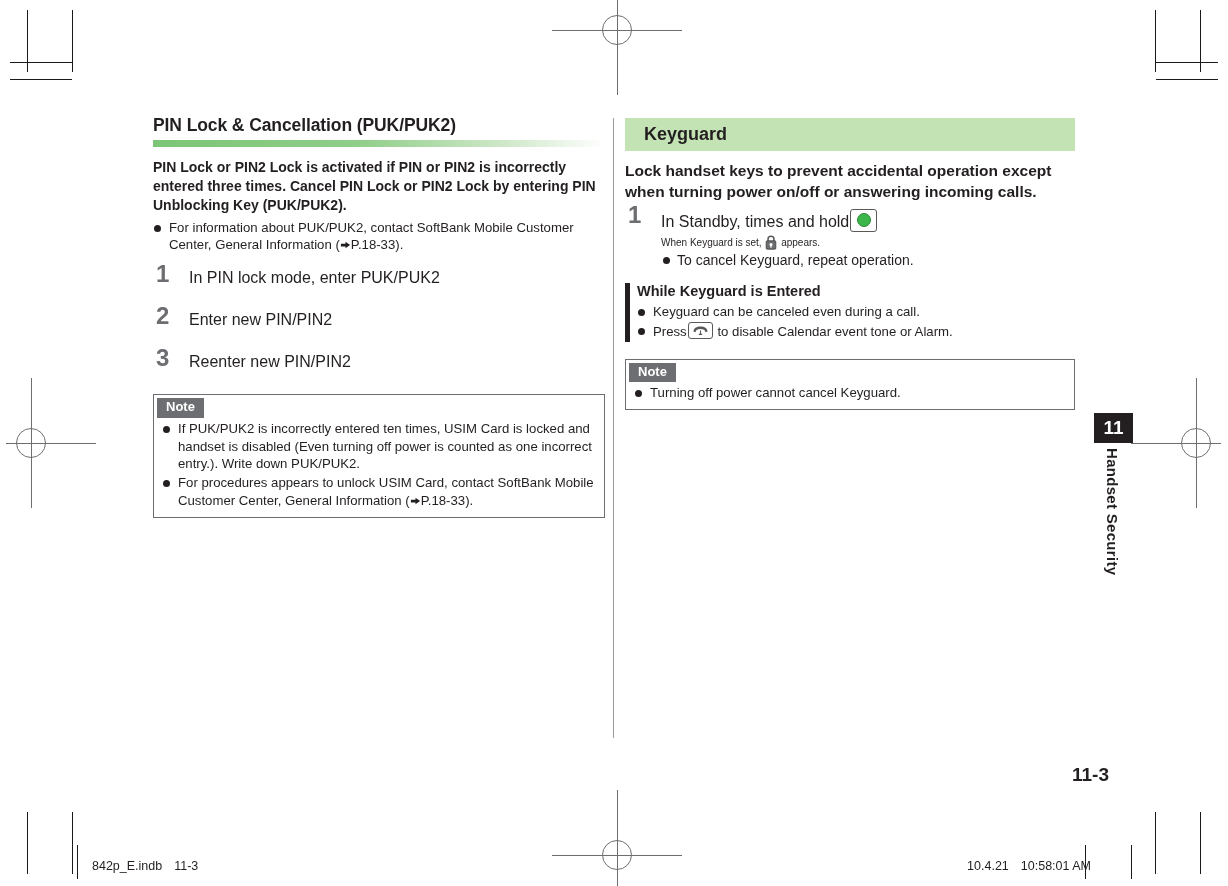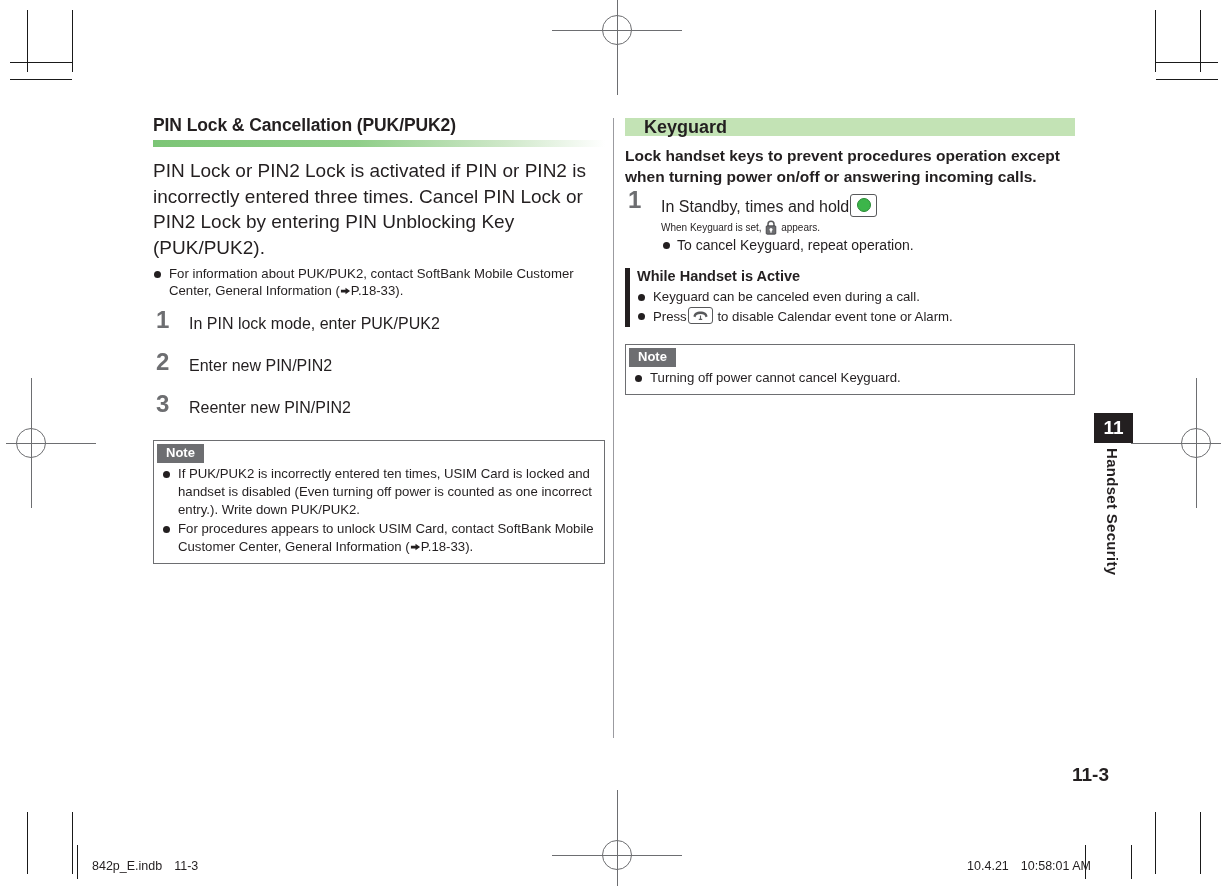--- a/index.html
+++ b/index.html
@@ -74,22 +74,22 @@
     margin: 0 0 4px 0;
     line-height: 1.2;
   }
   .green-rule {
     height: 7px;
     width: 100%;
     background: linear-gradient(to right, #7cc576 0%, #8fce88 45%, #cfe8c9 78%, #ffffff 100%);
     margin-bottom: 11px;
   }
   .lead {
-    font-size: 19px;
-    font-weight: normal;
+    font-size: 14px;
+    font-weight: bold;
     line-height: 1.35;
     margin: 0 0 4px 0;
   }
   .bullet-line {
     position: relative;
     padding-left: 16px;
     font-size: 13.2px;
     line-height: 1.35;
     margin-bottom: 2px;
   }
@@ -158,21 +158,21 @@
   
   .col-right {
     position: absolute;
     left: 625px; top: 118px;
     width: 450px;
   }
   .kg-header {
     display: flex;
     align-items: center;
     background: #c3e3b5;
-    height: 18px;
+    height: 33px;
   }
   .kg-header .accent {
     width: 9px;
     background: #4cb848;
     flex: 0 0 auto;
   }
   .kg-header .kg-title {
     font-size: 18px;
     font-weight: bold;
     color: #231f20;
@@ -410,21 +410,21 @@
     </div>
   </div>
 
   <div class="col-right">
 
     <div class="kg-header">
       <div class="accent"></div>
       <div class="kg-title">Keyguard</div>
     </div>
 
-    <p class="kg-lead">Lock handset keys to prevent procedures operation except when turning power on/off or answering incoming calls.</p>
+    <p class="kg-lead">Lock handset keys to prevent accidental operation except when turning power on/off or answering incoming calls.</p>
 
     <div class="step" style="padding-left:36px; margin-bottom:6px;">
       <span class="step-num">1</span>
       <span class="step-text">In Standby, times and hold</span><span class="key-box"><span class="key-circle"></span></span>
       <div class="substep">
         <span>When Keyguard is set,</span>
         <span class="lock-icon"><svg viewBox="0 0 12 15" width="12" height="15">
               <path d="M3 6 V4.2 a3 3 0 0 1 6 0 V6" fill="none" stroke="#58595b" stroke-width="1.5"></path>
               <rect x="1.2" y="5.8" width="9.6" height="8.4" rx="1" fill="#6d6e71" stroke="#3a3a3c" stroke-width="0.8"></rect>
               <circle cx="6" cy="9.6" r="1.5" fill="#ffffff"></circle>
@@ -433,21 +433,21 @@
         <span>appears.</span>
       </div>
       <div class="sub-bullet">
         <span class="dot"></span>
         <span>To cancel Keyguard, repeat operation.</span>
       </div>
     </div>
 
     <div class="active-block">
       <div class="bar"></div>
-      <div class="active-title">While Handset is Active</div>
+      <div class="active-title">While Keyguard is Entered</div>
 
       <div class="note-item">
         <span class="dot"></span>
         <span>Keyguard can be canceled even during a call.</span>
       </div>
       <div class="note-item">
         <span class="dot"></span>
         <span>Press</span><span class="key-box small"><svg viewBox="0 0 19 13" width="19" height="13">
               <path d="M2.5 7.5 C2.5 4.2 5.6 2.4 9.5 2.4 C13.4 2.4 16.5 4.2 16.5 7.5 L14.4 8.2 C14.4 6 12.2 4.9 9.5 4.9 C6.8 4.9 4.6 6 4.6 8.2 Z" fill="#58595b"></path>
               <path d="M9.5 6.6 L9.5 10.4 M7.8 10.4 L11.2 10.4" stroke="#58595b" stroke-width="1.1" fill="none"></path>

